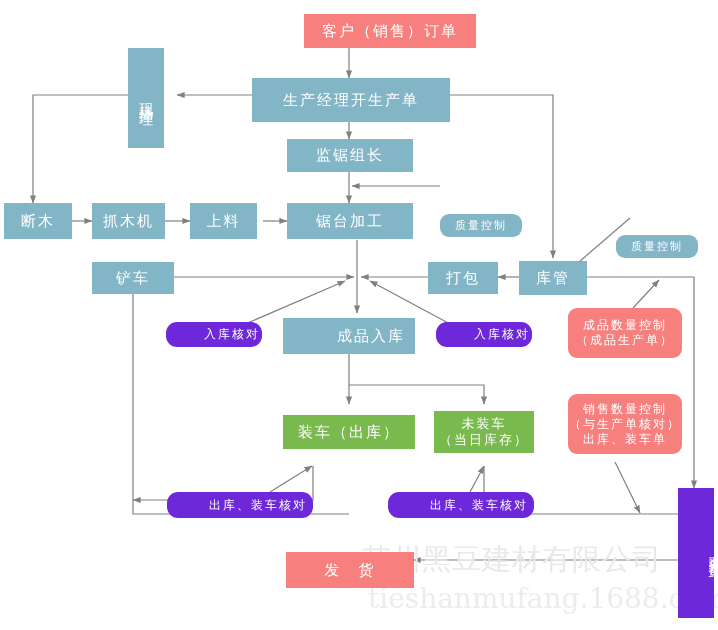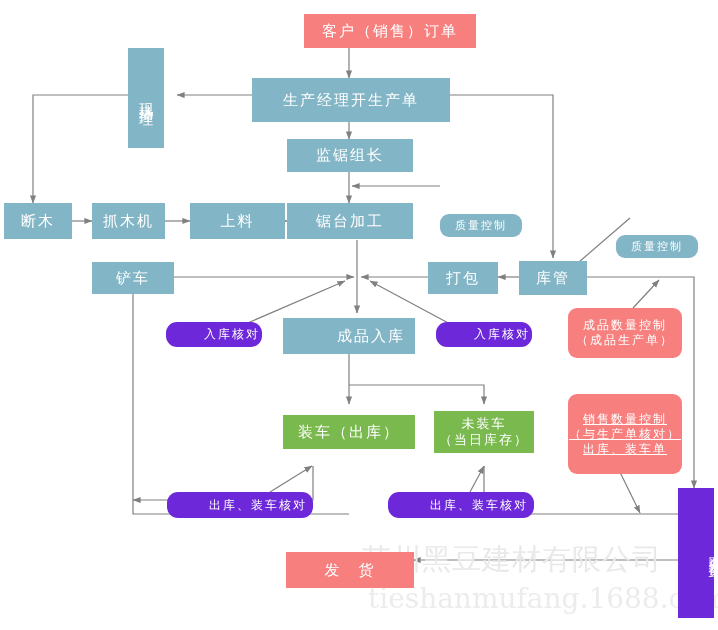--- a/index.html
+++ b/index.html
@@ -137,40 +137,40 @@
   <div class="node teal f15" style="left:287px;top:139px;width:126px;height:33px;">监锯组长</div>
 
   <div class="node teal round f11" style="left:440px;top:175px;width:82px;height:23px;">质量控制</div>
 
   <div class="node teal round f11" style="left:616px;top:196px;width:82px;height:23px;">质量控制</div>
 
   <div class="node teal f15" style="left:4px;top:203px;width:68px;height:36px;">断木</div>
 
   <div class="node teal f15" style="left:92px;top:203px;width:73px;height:36px;">抓木机</div>
 
-  <div class="node teal f15" style="left:190px;top:203px;width:95px;height:36px;">上料</div>
+  <div class="node teal f15" style="left:190px;top:203px;width:67px;height:36px;">上料</div>
 
   <div class="node teal f15" style="left:287px;top:203px;width:126px;height:36px;">锯台加工</div>
 
   <div class="node teal f15" style="left:92px;top:262px;width:82px;height:32px;">铲车</div>
 
   <div class="node teal f15" style="left:428px;top:262px;width:70px;height:32px;">打包</div>
 
   <div class="node teal f15" style="left:519px;top:261px;width:68px;height:34px;">库管</div>
 
   <div class="node blue pill f12" style="left:166px;top:322px;width:96px;height:25px;">入库核对</div>
 
   <div class="node teal f15" style="left:283px;top:318px;width:132px;height:36px;padding-left:44px;">成品入库</div>
 
   <div class="node blue pill f12" style="left:436px;top:322px;width:96px;height:25px;">入库核对</div>
 
   <div class="node red round f12" style="left:568px;top:308px;width:114px;height:50px;">成品数量控制
 （成品生产单）</div>
 
-  <div class="node red round f12" style="left:568px;top:394px;width:114px;height:80px;text-decoration:underline;">销售数量控制
+  <div class="node red round f12" style="left:568px;top:394px;width:114px;height:60px;">销售数量控制
 （与生产单核对）
 出库、装车单</div>
 
   <div class="node green f15" style="left:283px;top:415px;width:132px;height:34px;">装车（出库）</div>
 
   <div class="node green f13" style="left:434px;top:411px;width:100px;height:42px;">未装车
 （当日库存）</div>
 
   <div class="node blue pill f12" style="left:167px;top:492px;width:146px;height:26px;">出库、装车核对</div>
 

